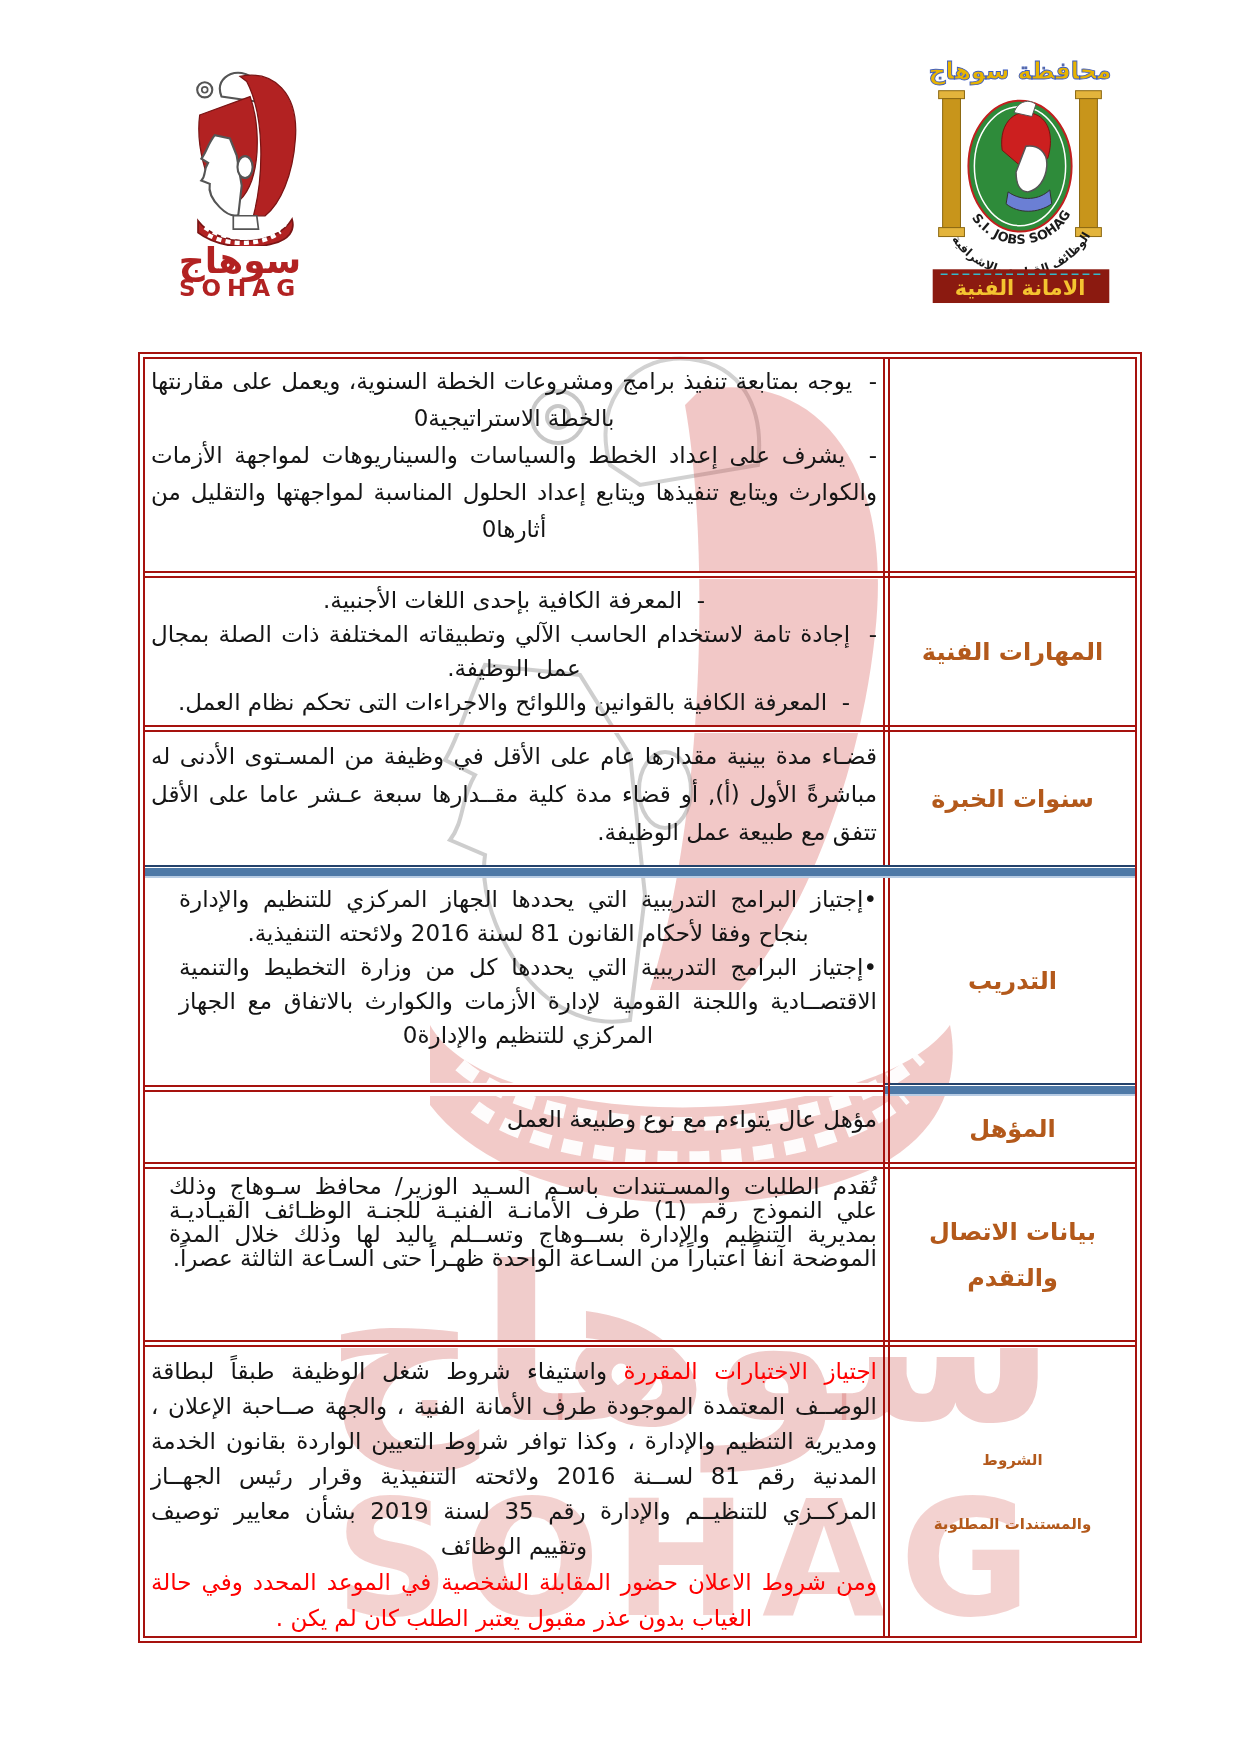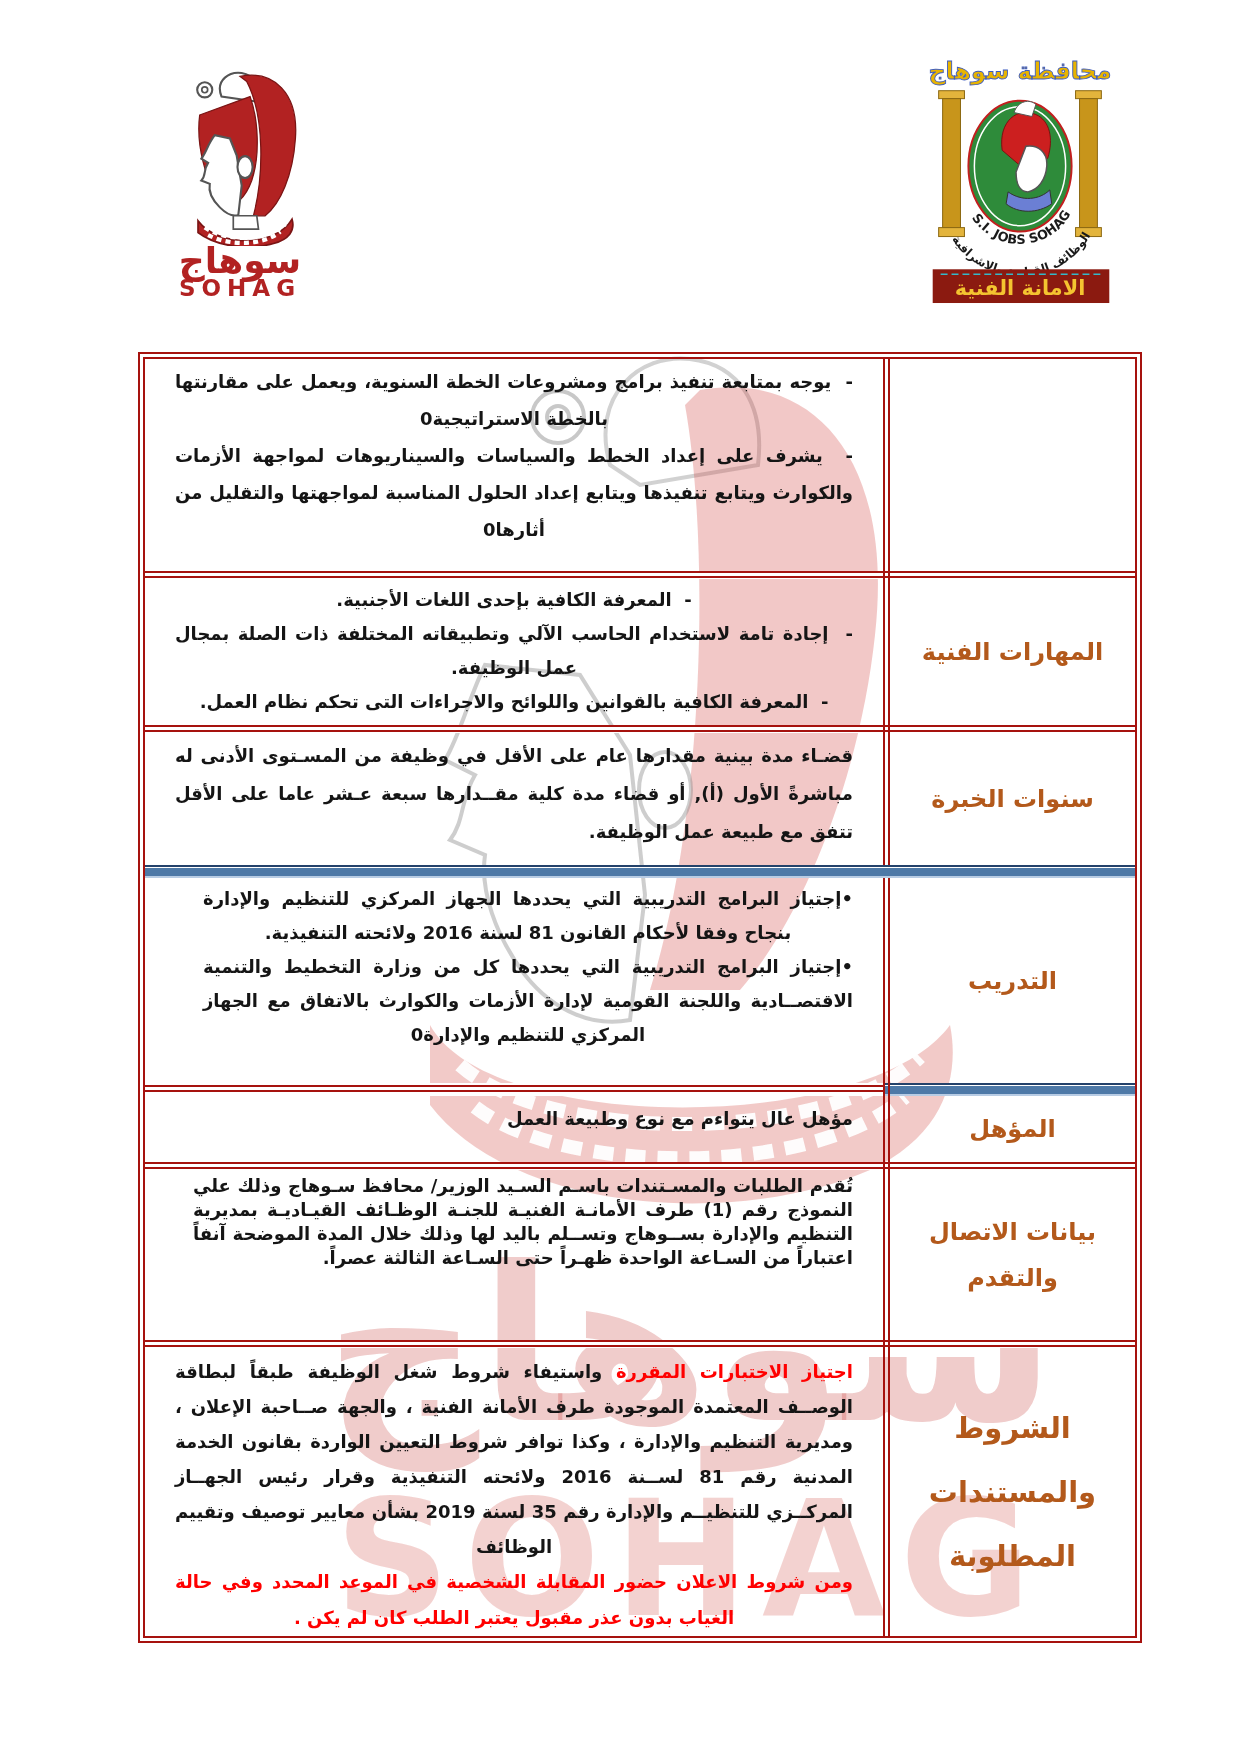--- a/index.html
+++ b/index.html
@@ -15,33 +15,33 @@
   .logo-right{position:absolute;left:918px;top:55px;width:205px;height:250px;}
 
   
   .watermark{position:absolute;left:310px;top:335px;width:760px;height:1320px;pointer-events:none;z-index:0;}
 
   
   .doc-table{position:absolute;left:138px;top:352px;width:1004px;border:7px double #A6120E;z-index:1;background:transparent;box-sizing:border-box;}
   .trow{display:flex;box-sizing:border-box;}
   .hcell{width:252px;flex:0 0 252px;border-left:7px double #A6120E;display:flex;flex-direction:column;align-items:center;justify-content:center;
          color:#B3591B;font-weight:bold;font-size:24px;text-align:center;box-sizing:border-box;overflow:hidden;}
-  .ccell{flex:1;padding:4px 30px;font-size:18px;font-weight:bold;color:#151515;box-sizing:border-box;overflow:hidden;}
+  .ccell{flex:1;padding:4px 6px;font-size:23px;font-weight:normal;color:#151515;box-sizing:border-box;overflow:hidden;}
   .ccell p{margin:0;}
 
   .center-list p{text-align:justify;text-align-last:center;line-height:37px;}
   .r2 .ccell p{line-height:34px;}
   .just p{text-align:justify;text-align-last:right;line-height:38px;}
   .r4 .ccell p{line-height:34px;margin-left:28px;}
   .r6 .ccell p.main{line-height:24px;text-align:justify;text-align-last:right;margin-left:18px;}
   .r7 .ccell p.main{line-height:35px;text-align:justify;text-align-last:center;padding-top:2px;}
   .r7 .ccell p.note{line-height:36px;text-align:justify;text-align-last:center;color:#FF0000;}
   .redtxt{color:#FF0000;}
   .h2line{line-height:46px;}
-  .h2line.wide{line-height:64px;font-size:29px;}
+  .h2line.wide{line-height:64px;font-size:15px;}
   .bullet{display:inline;}
 
   
   .r1{height:212px;} .r2{height:146px;} .r3{height:132px;} .r4{height:205px;}
   .r5{height:66px;}  .r6{height:170px;} .r7{height:288px;}
 
   
   .sep{height:8px;}
   .sep .sc{flex:1;background:linear-gradient(to bottom,#A6120E 0 2.5px,#ffffff 2.5px 5px,#A6120E 5px 7.5px,#ffffff 7.5px);}
   .sep .sh{width:252px;flex:0 0 252px;border-left:7px double #A6120E;background:linear-gradient(to bottom,#A6120E 0 2.5px,#ffffff 2.5px 5px,#A6120E 5px 7.5px,#ffffff 7.5px);box-sizing:border-box;}

